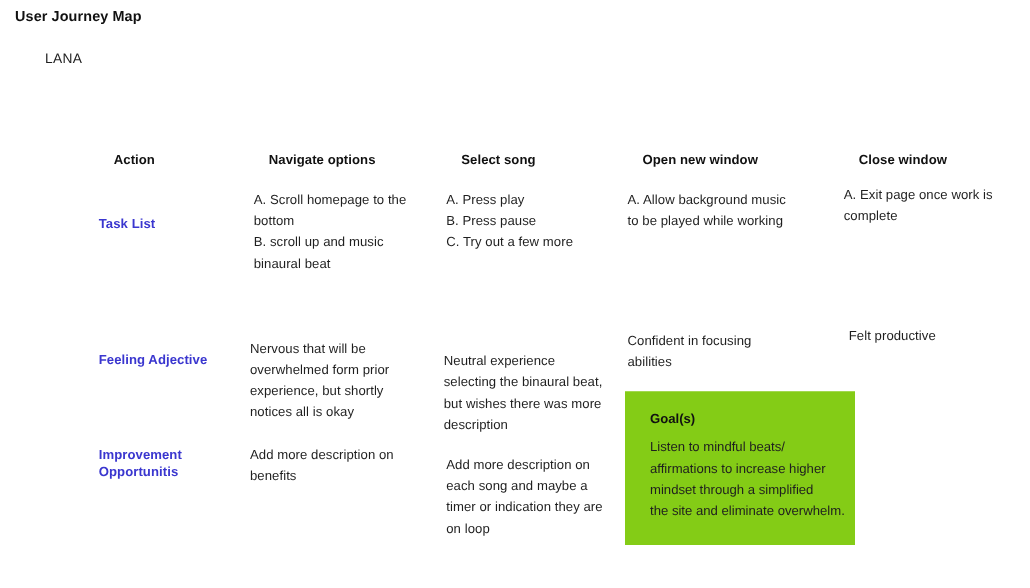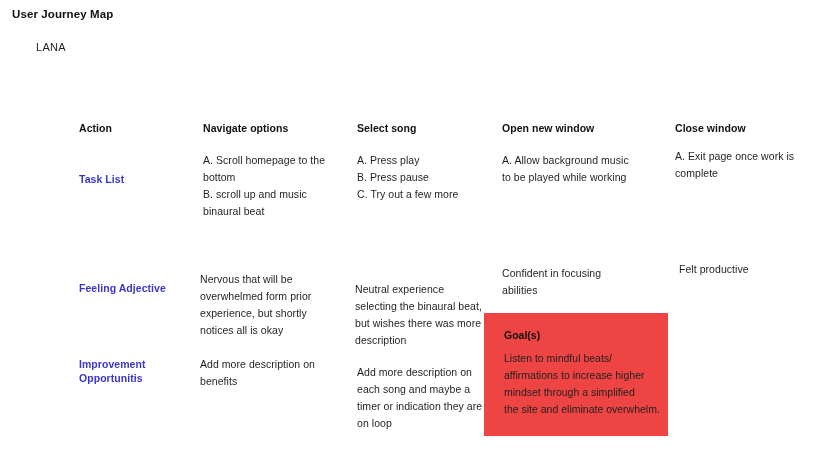--- a/index.html
+++ b/index.html
@@ -35,20 +35,21 @@
     letter-spacing: 0.3px;
     margin-left: 24px;
   }
 
   .col-header {
     font-size: 10.5px;
     font-weight: bold;
     color: #111111;
     top: 122px;
     letter-spacing: 0.05px;
+    margin-left: 12px;
   }
 
   .row-label {
     font-size: 10.5px;
     font-weight: bold;
     color: #3a36cf;
     letter-spacing: 0.05px;
     line-height: 14px;
   }
 
@@ -56,25 +57,25 @@
     font-size: 10.5px;
     font-weight: normal;
     color: #1f1f1f;
     line-height: 17px;
     letter-spacing: 0.05px;
   }
 
   .cell div { white-space: nowrap; }
 
   #goal-note {
-    left: 484px;
+    left: 500px;
     top: 313px;
     width: 184px;
     height: 123px;
-    background: #ef4444;
+    background: #84cc16;
   }
   #goal-note-title {
     position: absolute;
     left: 20px;
     top: 16px;
     font-size: 10.5px;
     font-weight: bold;
     color: #111111;
   }
   #goal-note-body {

